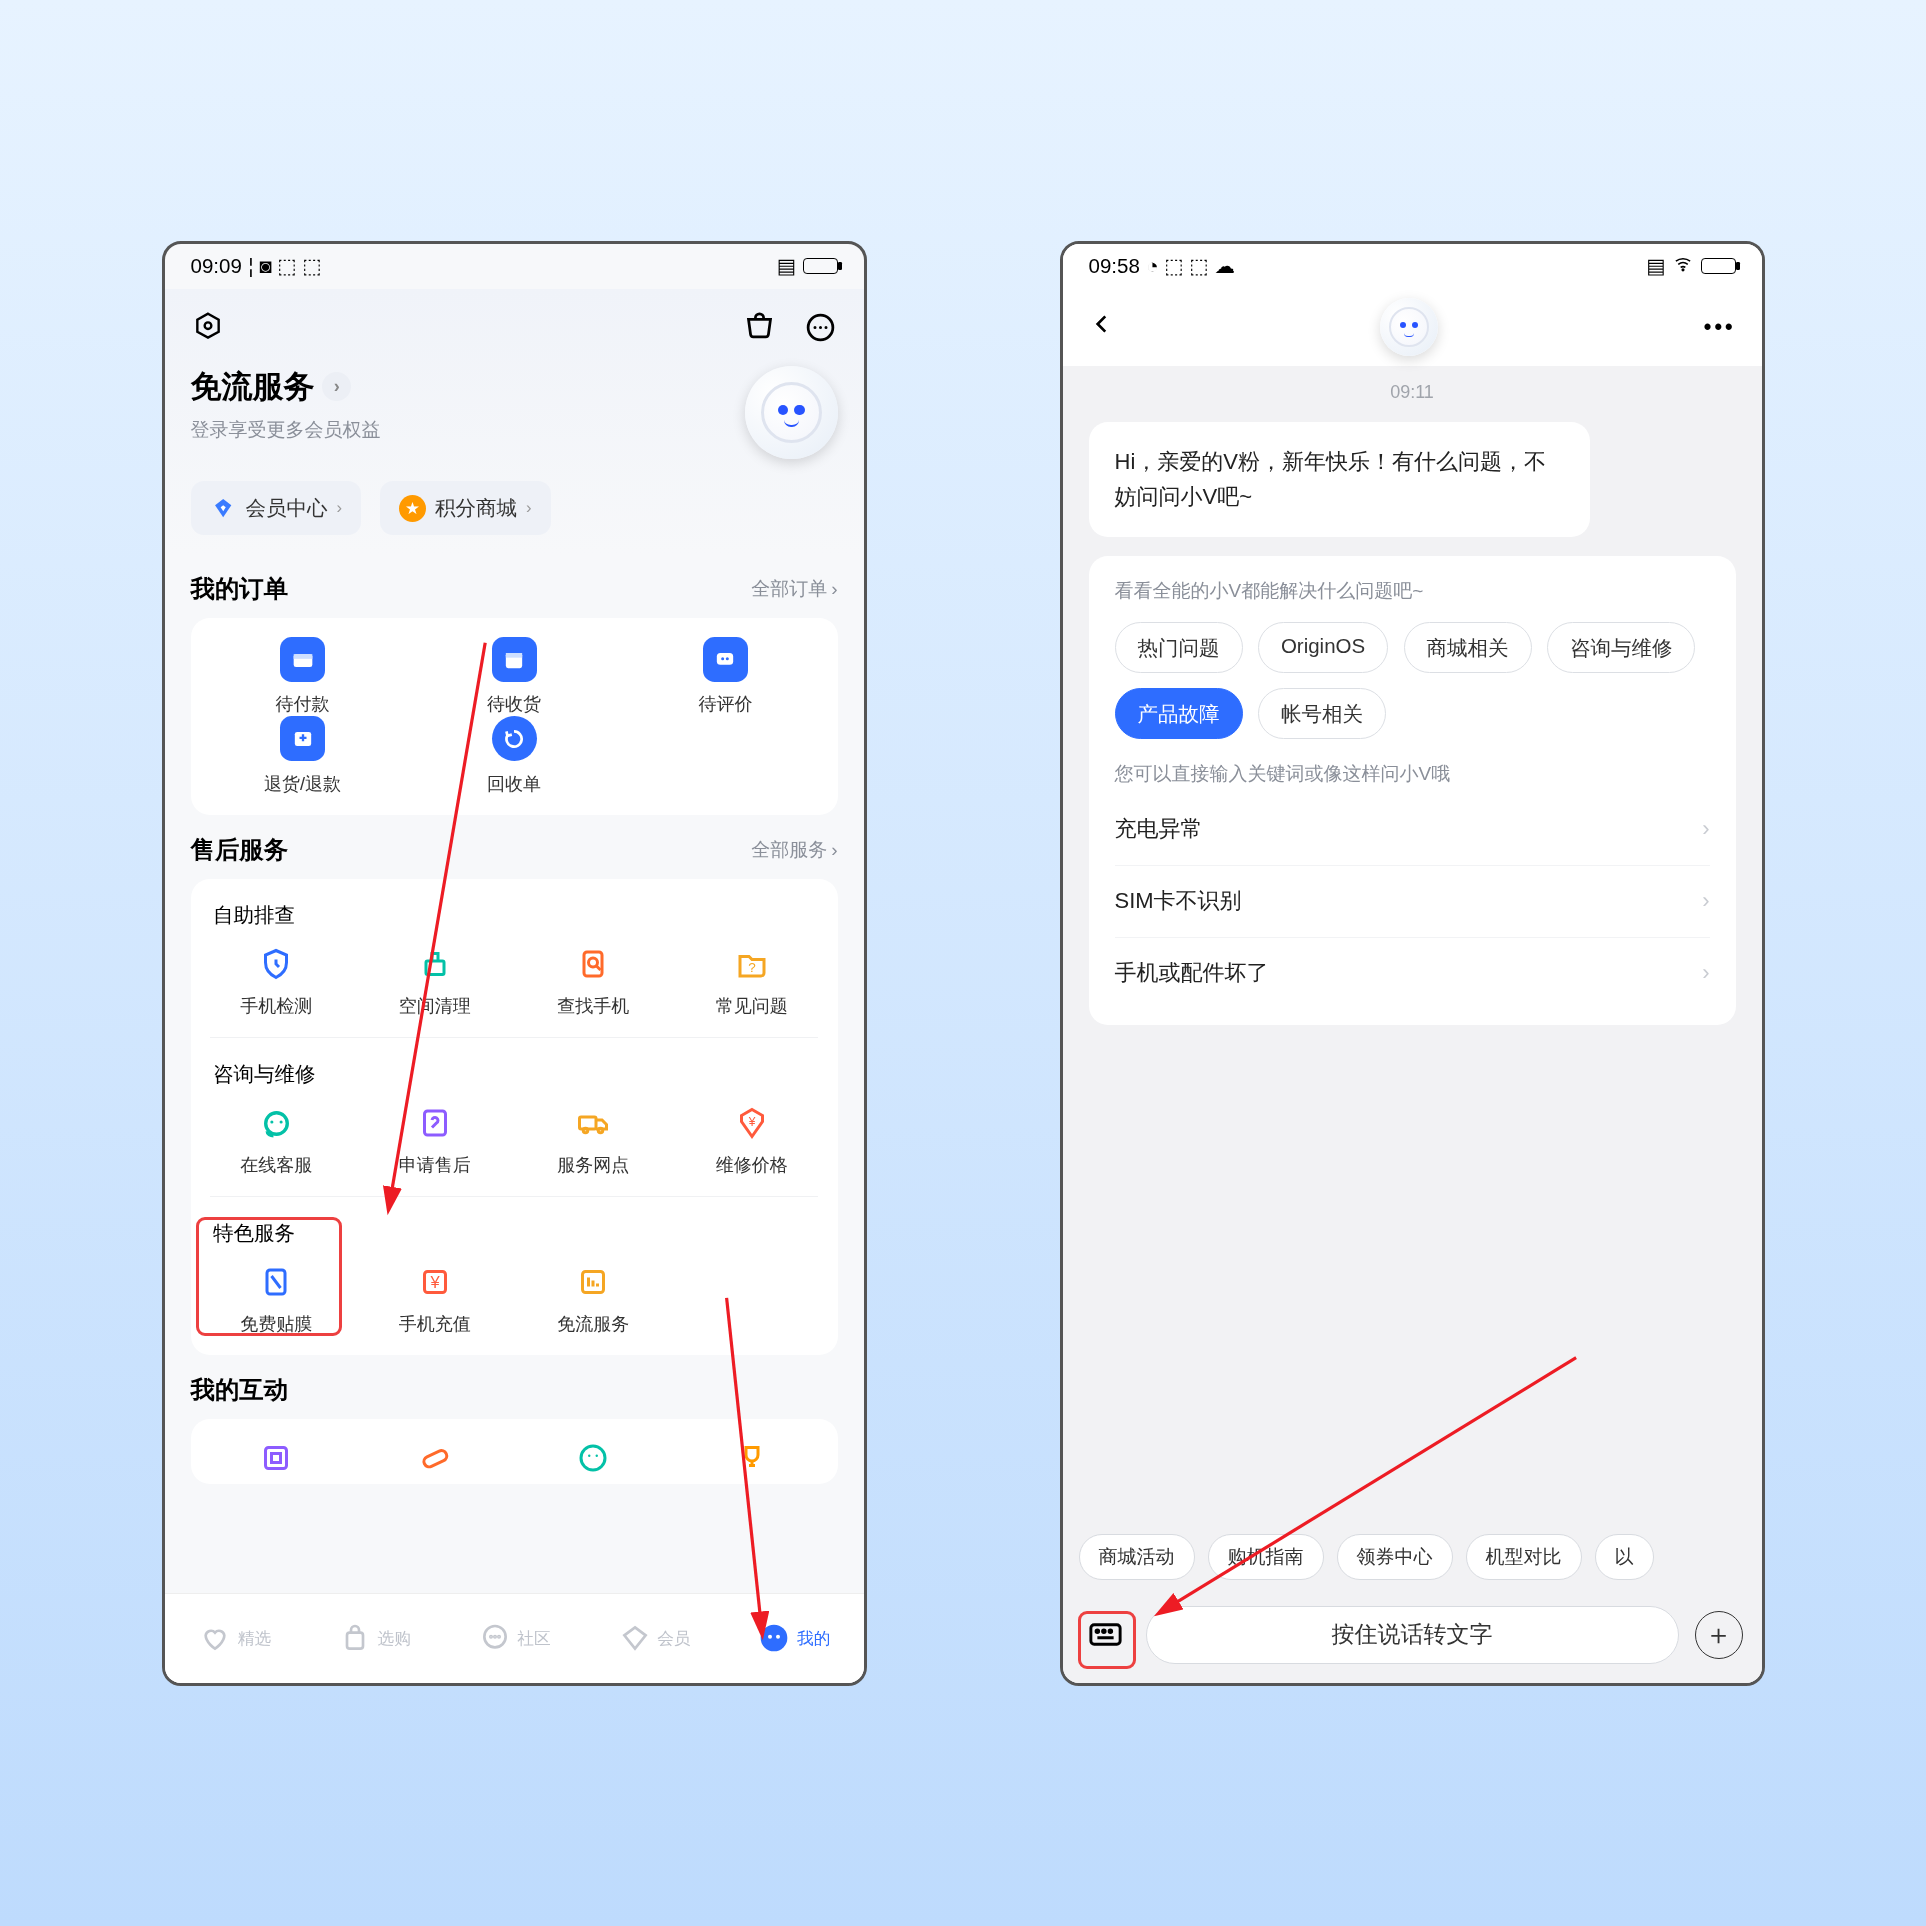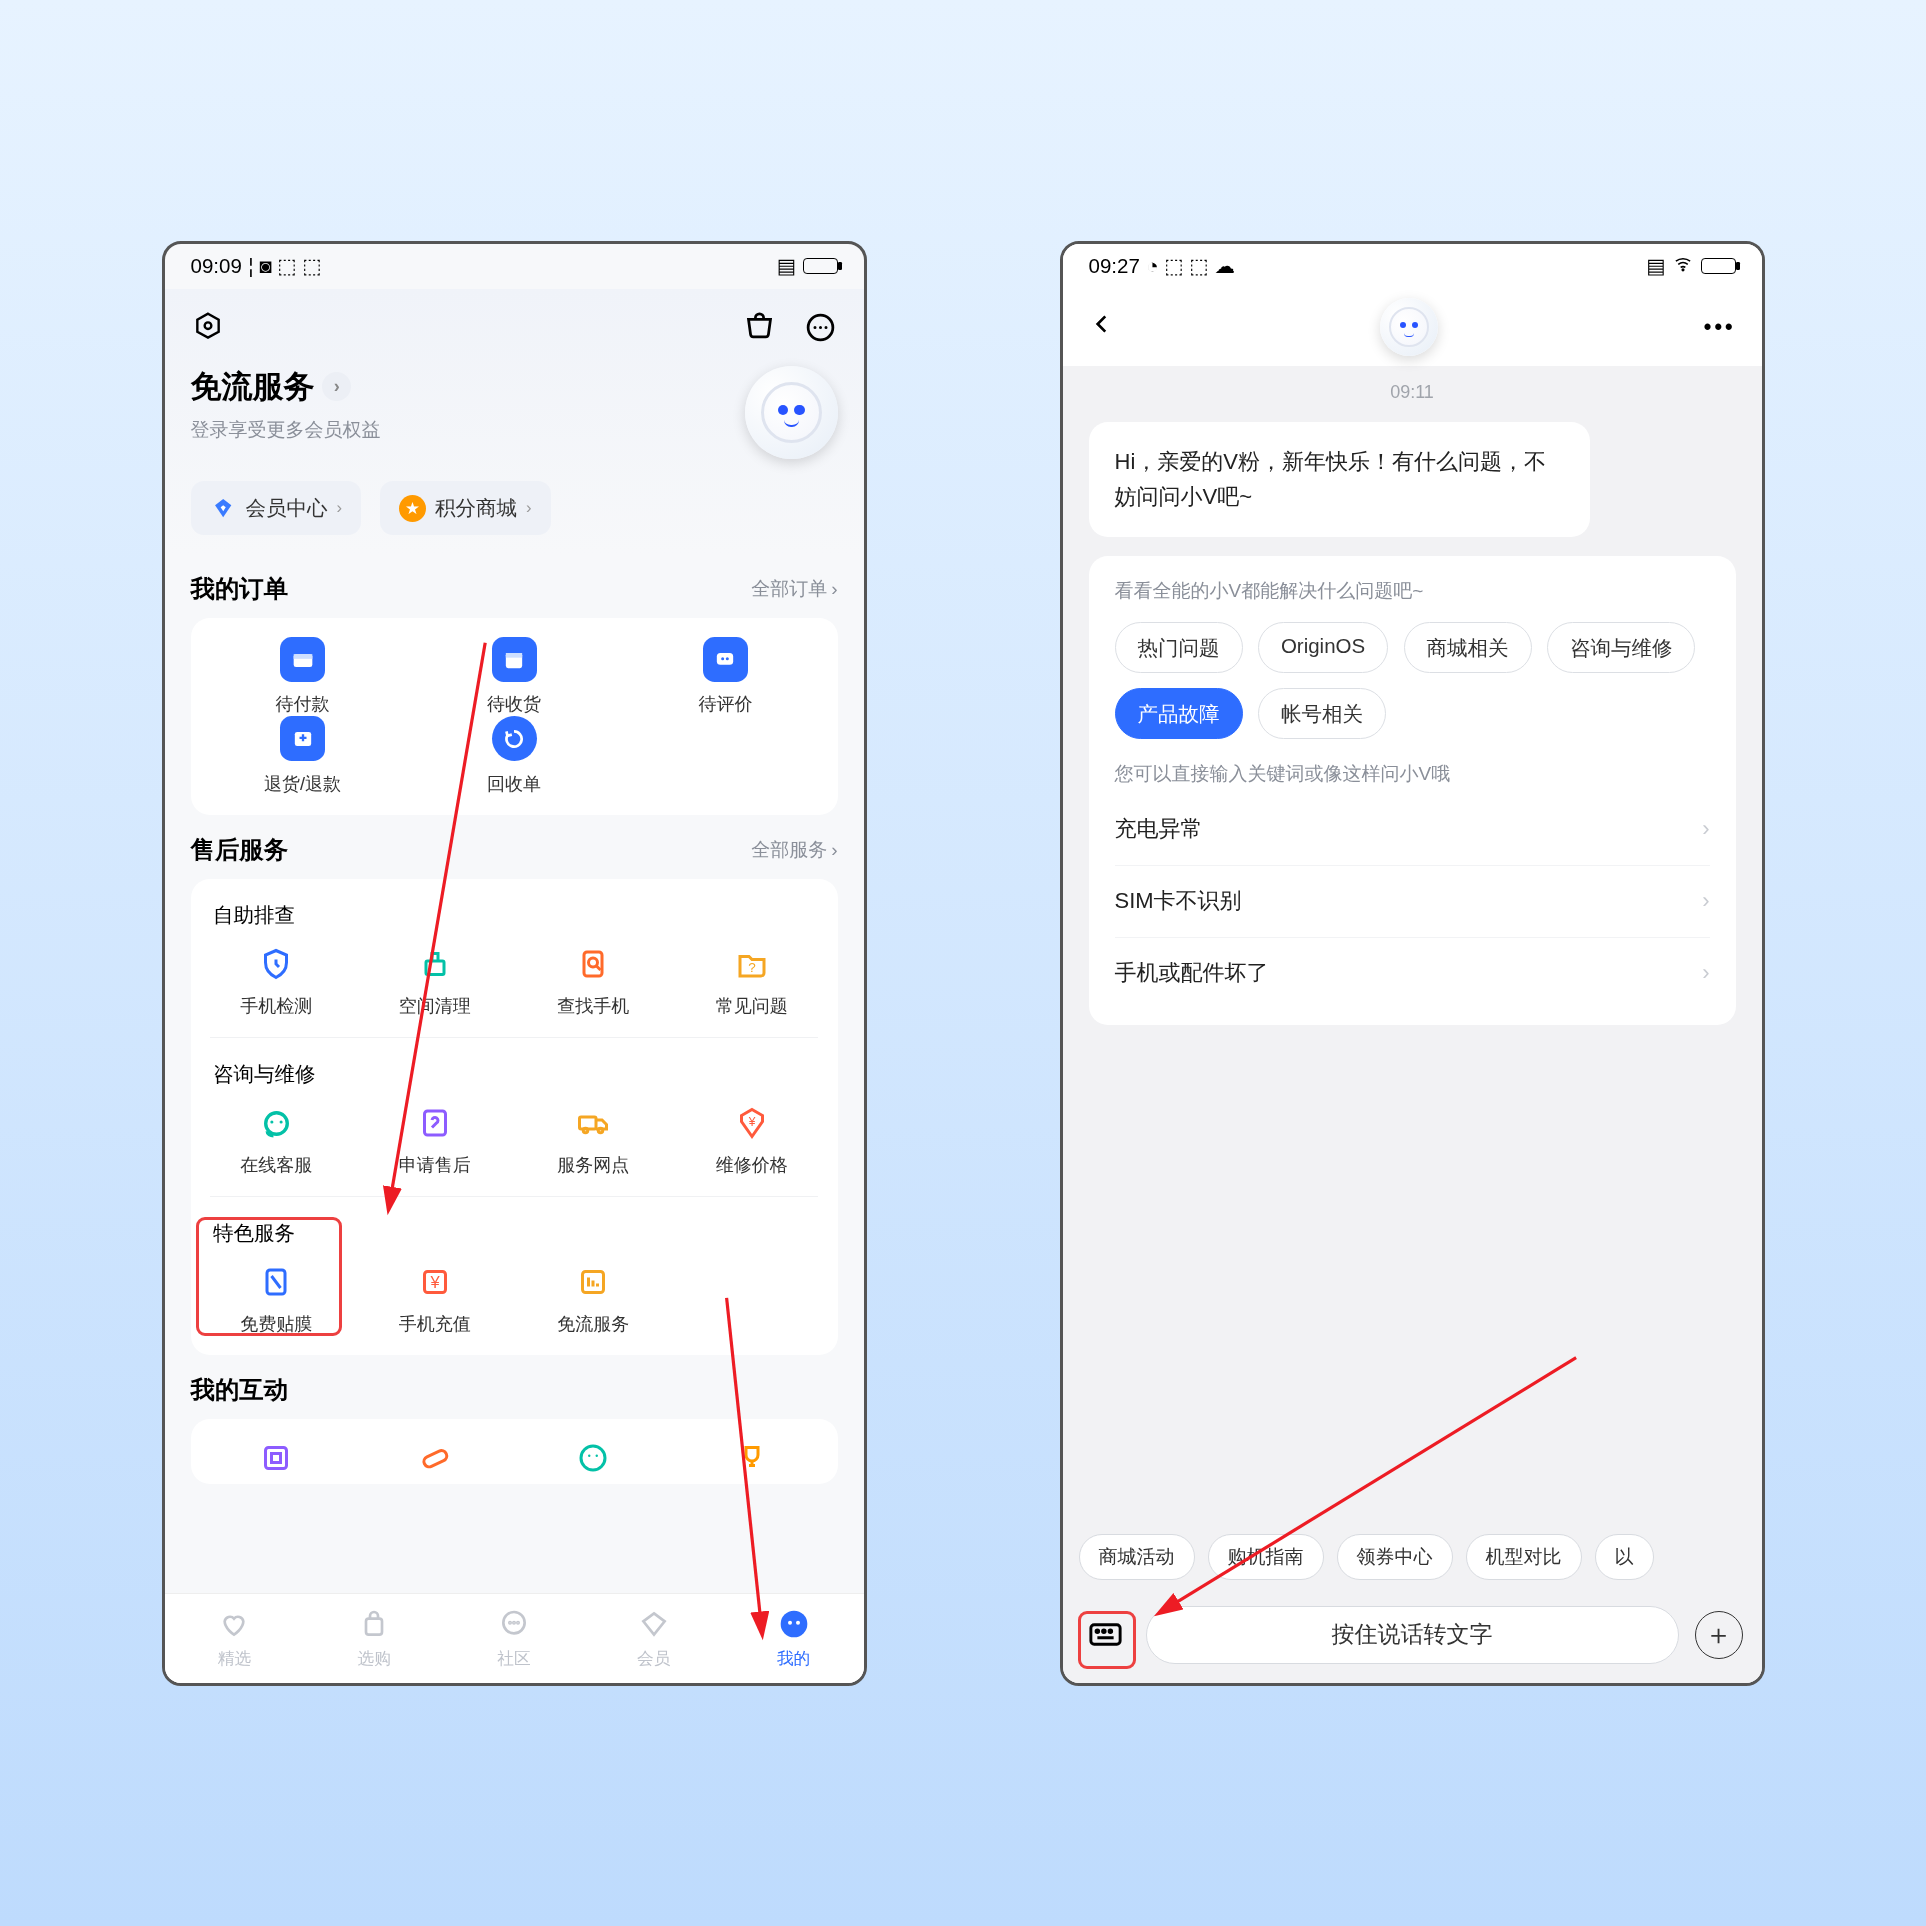--- a/index.html
+++ b/index.html
@@ -114,21 +114,21 @@
   .subtitle{font-size:20.5px;font-weight:400;padding:3.2px 16px 16px;}
   .divider{height:0.6px;background:#f0f1f3;margin:19px 13px;}
   .highlight{
     position:absolute;border:3.2px solid var(--red);border-radius:9px;pointer-events:none;z-index:40;
   }
   
   .tabbar{
     height:90px;background:#fff;border-top:0.6px solid #eee;
     display:grid;grid-template-columns:repeat(5,1fr);
   }
-  .tab{display:flex;flex-direction:column;align-items:center;justify-content:center;gap:5.1px;color:#bfc3cb;font-size:16.7px;}
+  .tab{display:flex;flex-direction:row;align-items:center;justify-content:center;gap:5.1px;color:#bfc3cb;font-size:16.7px;}
   .tab.active{color:var(--blue);}
   .tab .ticon{width:35px;height:35px;display:flex;align-items:center;justify-content:center;}
 
   
   .r-header{height:77px;display:flex;align-items:center;justify-content:space-between;padding:0 26px;background:#fff;}
   .r-back{font-size:28px;color:#000;}
   .r-avatar{width:58px;height:58px;}
   .r-avatar .face{width:40px;height:40px;border-width:2.6px;}
   .r-avatar .eye{top:13px;width:6.4px;height:6.4px;}
   .r-avatar .eye.l{left:9px;} .r-avatar .eye.r{right:9px;}
@@ -536,21 +536,21 @@
           <path d="M0,0 L0,6 L9,3 z" fill="#ed1c24"></path>
         </marker>
       </defs>
     <line x1="15" y1="10" x2="70" y2="530" stroke="#ed1c24" stroke-width="5" marker-end="url(#ah2)"></line>
   </svg>
 </div>
 
 <div class="phone phone-right">
   <div class="status" style="background:#fff">
     <div class="left">
-      <span>09:27</span>
+      <span>09:58</span>
       <span>◔ ⬚ ⬚ ☁</span>
     </div>
     <div class="right">
       <span>▤</span>
       <span>
         <svg viewBox="0 0 24 24" width="22" height="22" fill="none" stroke="#000" stroke-width="2">
             <path d="M3 9a15 15 0 0 1 18 0M6 13a10 10 0 0 1 12 0M9 17a5 5 0 0 1 6 0"></path>
             <circle cx="12" cy="20" r="1" fill="#000"></circle>
           </svg>
       </span>

